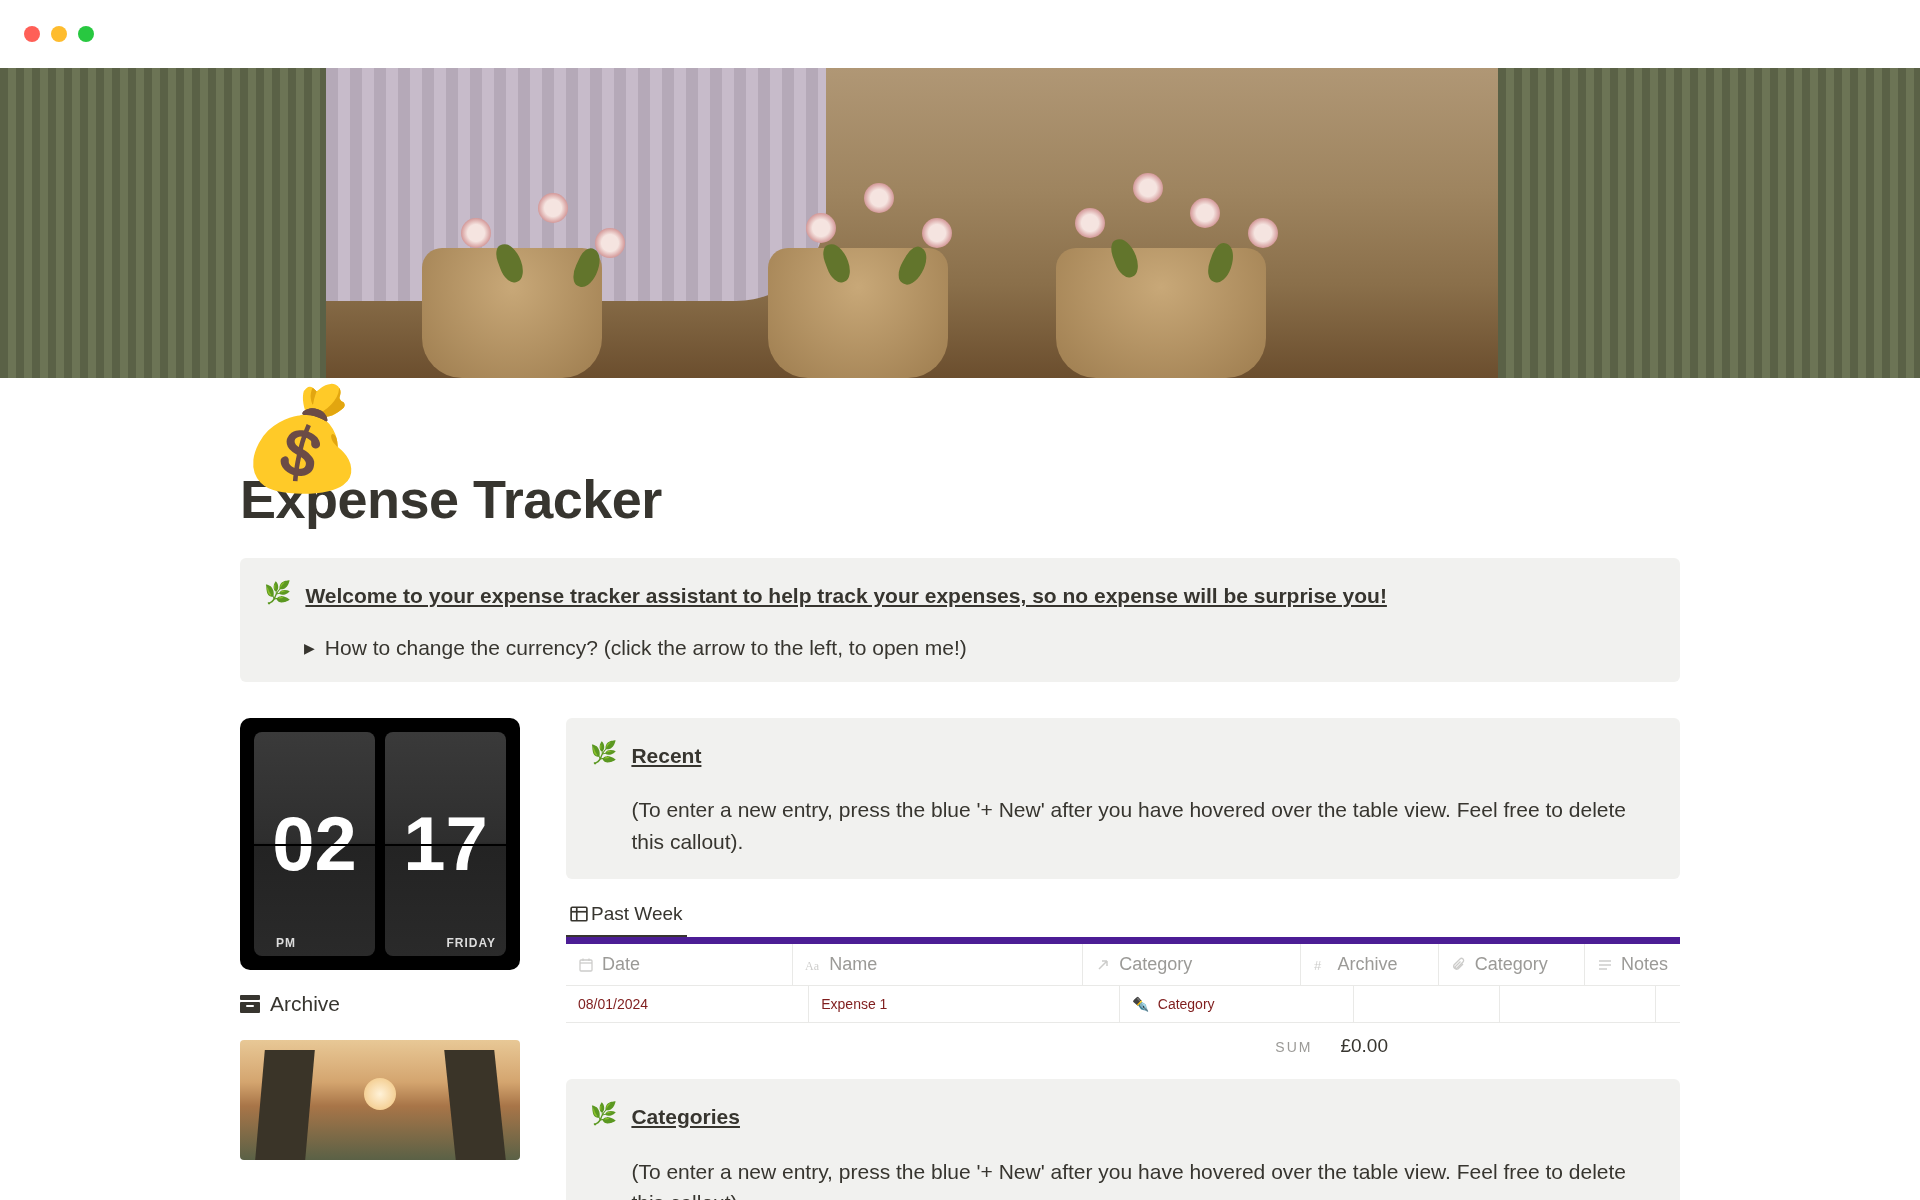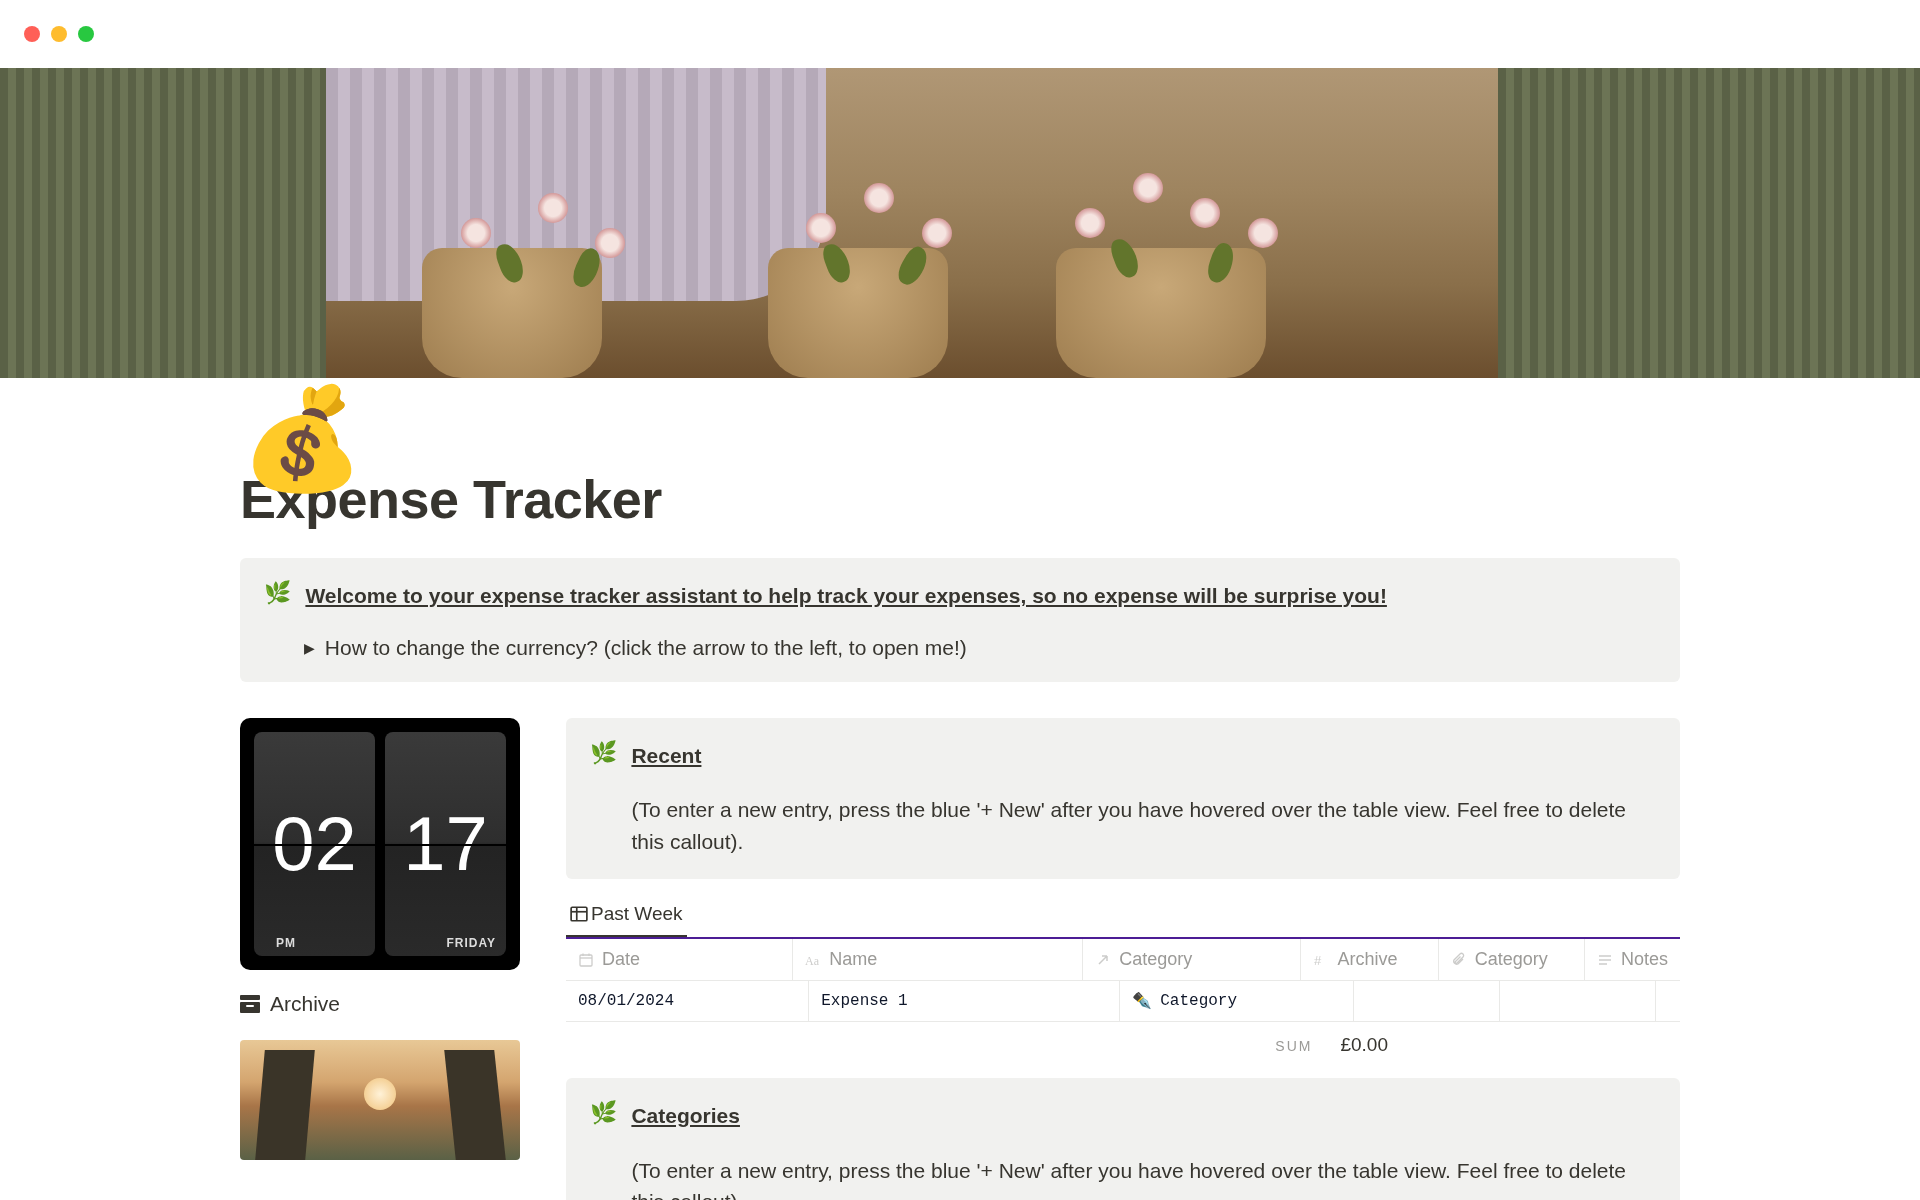--- a/index.html
+++ b/index.html
@@ -27,52 +27,52 @@
 .callout-row { display:flex; align-items:flex-start; gap:14px; }
 .callout-emoji { font-size: 22px; flex-shrink:0; }
 .callout-text { font-size: 21px; font-weight: 600; line-height:1.5;text-decoration:underline; }
 .callout-sub { font-size: 21px; color:#37352f; line-height:1.5; font-weight:400;margin-top:23px; }
 .toggle-row { display:flex; align-items:center; gap:10px; margin-top:24px; margin-left: 40px; font-size: 21px; }
 .toggle-arrow { font-size: 14px; color:#37352f; }
 .columns { display:flex; gap:46px; margin-top:36px; }
 .col-left { width: 280px; flex-shrink:0; }
 .col-right { flex:1; min-width:0; }
 .clock { width:280px; height:252px; background:#000; border-radius:10px; padding:14px; display:grid; grid-template-columns:1fr 1fr; gap:10px; position:relative; }
-.clock-digit { background: linear-gradient(180deg,#3a3a3a 0%,#2e2e2e 49%,#232323 51%,#2a2a2a 100%); border-radius:8px; display:flex; align-items:center; justify-content:center; font-size:76px; font-weight:400; color:#fff; position:relative; font-family: "Helvetica Neue", Arial, sans-serif; }
+.clock-digit { background: linear-gradient(180deg,#3a3a3a 0%,#2e2e2e 49%,#232323 51%,#2a2a2a 100%); border-radius:8px; display:flex; align-items:center; justify-content:center; font-size:76px; font-weight:700; color:#fff; position:relative; font-family: "Helvetica Neue", Arial, sans-serif; }
 .clock-digit::after { content:""; position:absolute; left:0; right:0; top:50%; height:2px; background:#000; }
 .clock-meta { position:absolute; bottom:20px; font-size:12px; font-weight:700; color:#ddd; letter-spacing:1px; }
 .clock-meta.pm { left:36px; }
 .clock-meta.day { right:24px; }
 .archive-row { display:flex; align-items:center; gap:10px; margin-top:22px; font-size:21px; color:#37352f; }
 .archive-icon { width:20px; height:18px; display:flex; flex-direction:column; gap:2px; }
 .archive-icon .lid { height:5px; background:#37352f; border-radius:1px; }
 .archive-icon .body { flex:1; background:#37352f; border-radius:1px; position:relative; }
 .archive-icon .body::after { content:""; position:absolute; top:3px; left:50%; transform:translateX(-50%); width:8px; height:2px; background:#fff; border-radius:1px; }
 .mini-image { margin-top:24px; width:280px; height:120px; border-radius:4px; overflow:hidden; background: linear-gradient(180deg,#e8c896 0%,#d4a56f 35%,#a87548 55%,#5a6146 100%); position:relative; }
 .mini-image::before, .mini-image::after { content:""; position:absolute; bottom:0; width:50px; background:#3a3428; }
 .mini-image::before { left:20px; height:110px; transform:skewX(-5deg); }
 .mini-image::after { right:20px; height:110px; transform:skewX(6deg); }
 .mini-image .sun { position:absolute; left:50%; top:45%; transform:translate(-50%,-50%); width:32px; height:32px; border-radius:50%; background:radial-gradient(circle,#fff2d8,#f0c27a); }
 .view-tabs { display:flex; align-items:center; gap:8px; margin-top:18px; padding-bottom:0; }
 .view-tab { display:flex; align-items:center; gap:3px; font-size:19px; font-weight:400; color:#37352f; padding:6px 4px 10px; border-bottom:2px solid #37352f;justify-content:center; }
 .icon-table { width:18px; height:18px; }
 .icon-table svg { width:100%; height:100%; }
-.table { width:100%; border-top:2px solid #4c1d95; margin-top:0; }
+.table { width:100%; border-top:7px solid #4c1d95; margin-top:0; }
 .table-head { display:flex; border-bottom:1px solid #e9e9e7; }
 .th { padding:10px 12px; font-size:18px; color:#9b9a97; display:flex; align-items:center; gap:8px; border-right:1px solid #e9e9e7; }
 .th:last-child { border-right:none; }
 .th .prop-icon { width:16px; height:16px; opacity:0.5; }
 .col-date { width:250px; }
 .col-name { width:320px; }
 .col-cat { width:240px; }
 .col-amt { width:150px; justify-content:flex-start; }
 .col-receipt { width:160px; }
 .col-notes { flex:1; }
 .table-row { display:flex; border-bottom:1px solid #e9e9e7; }
-.td { padding:10px 12px; font-size:16px; color:#0f172a; border-right:1px solid #e9e9e7; display:flex; align-items:center; gap:8px;font-family:Liberation Mono, monospace; }
+.td { padding:10px 12px; font-size:14px; color:#7f1d1d; border-right:1px solid #e9e9e7; display:flex; align-items:center; gap:8px; }
 .td:last-child { border-right:none; }
 .sum-row { display:flex; justify-content:flex-end; padding:12px 12px 0; gap:28px; align-items:baseline; margin-right: 280px; }
 .sum-label { font-size:14px; letter-spacing:2px; color:#9b9a97; }
 .sum-val { font-size:19px; color:#37352f; }
 svg { display:block; }
 </style>
 </head>
 <body>
 
 <div class="window-chrome">

